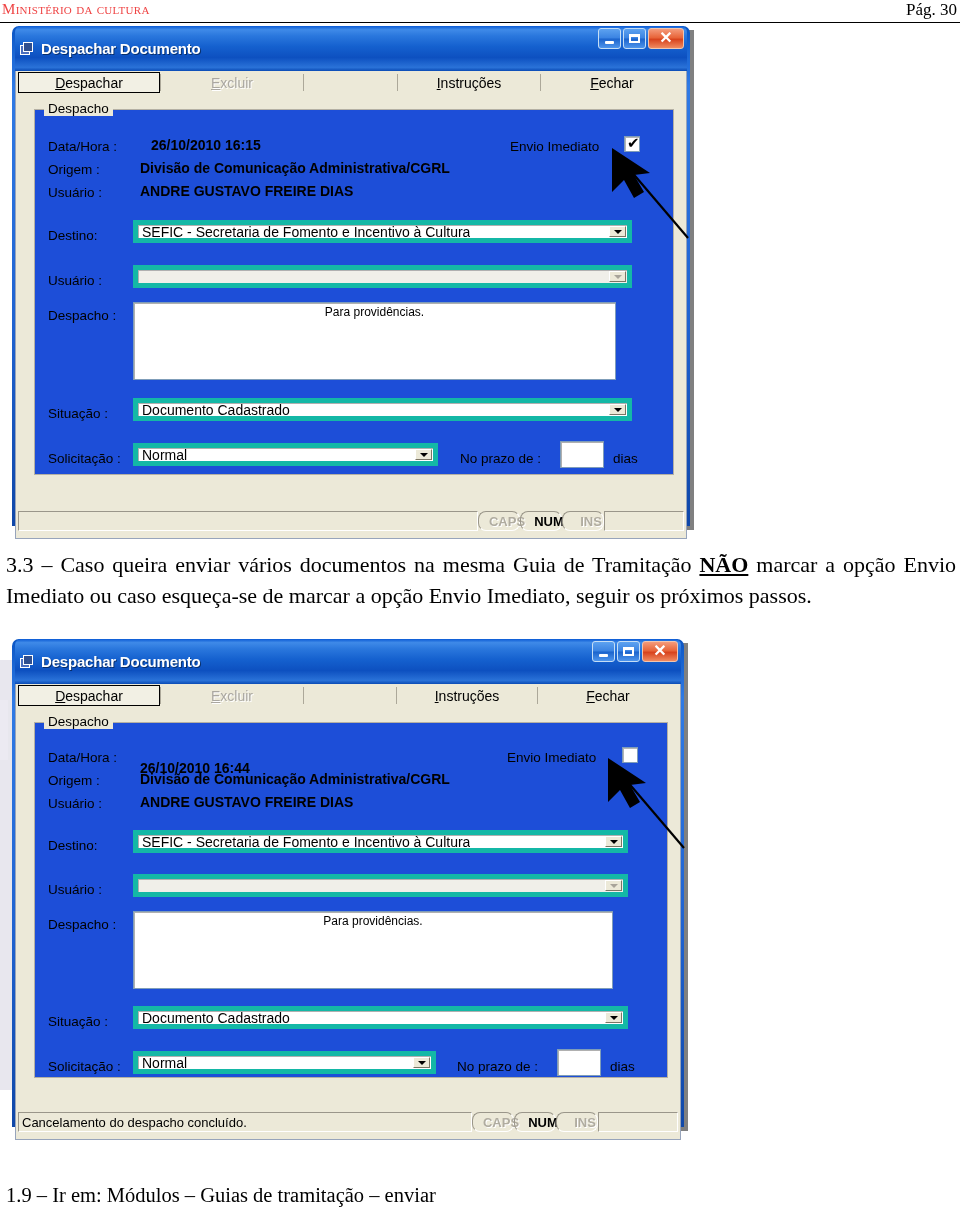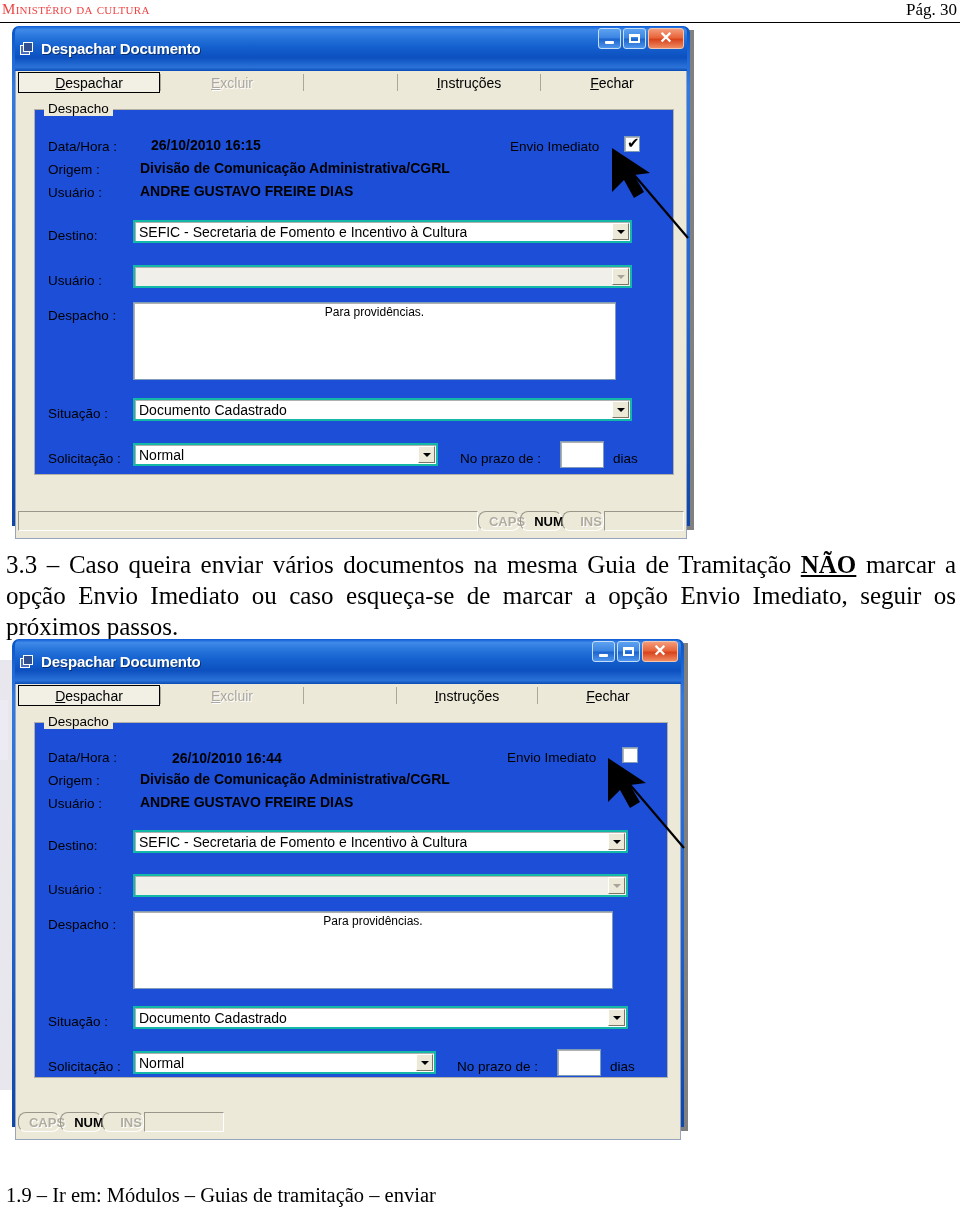--- a/index.html
+++ b/index.html
@@ -39,21 +39,21 @@
     font-family: "Liberation Serif", serif;
     font-size: 17px;
     color: #000;
     white-space: nowrap;
   }
 
   
   .para {
     position: absolute;
     font-family: "Liberation Serif", serif;
-    font-size: 25px;
+    font-size: 22px;
     line-height: 31px;
     color: #000;
     text-align: justify;
   }
   .para .strong-u { font-weight: bold; text-decoration: underline; }
 
   .para-33 { left: 6px; top: 549px; width: 950px; }
   .para-34 { left: 6px; top: 1180px; width: 940px; font-size: 20.5px; }
   .xp-outer {
     position: absolute;
@@ -228,21 +228,21 @@
     font-size: 14px;
     font-weight: bold;
     color: #000;
     white-space: nowrap;
   }
 
   
   .combo {
     position: absolute;
     background: #ffffff;
-    border: 2px solid #14b8a6;
+    border: 5px solid #14b8a6;
     box-sizing: border-box;
     display: flex;
     align-items: center;
     box-shadow: inset 1px 1px 0 #b0b0b0;
   }
   .combo .cb-text {
     font-family: "Liberation Sans", sans-serif;
     font-size: 14px;
     color: #000;
     padding-left: 4px;
@@ -540,21 +540,21 @@
       <div class="tbtn" style="width:140px;">
         <span class="acc">F</span>
           <span>echar</span>
       </div>
     </div>
 
     <div class="groupbox" style="left:18px; top:38px; width:634px; height:356px;">
       <div class="gb-legend">Despacho</div>
 
       <div class="fld-label" style="left:13px; top:27px;">Data/Hora :</div>
-      <div class="fld-value" style="left:105px; top:27px;margin-left:32px;">26/10/2010 16:44</div>
+      <div class="fld-value" style="left:105px; top:37px;">26/10/2010 16:44</div>
 
       <div class="fld-label" style="left:13px; top:50px;">Origem :</div>
       <div class="fld-value" style="left:105px; top:48px;">Divisão de Comunicação Administrativa/CGRL</div>
 
       <div class="fld-label" style="left:13px; top:73px;">Usuário :</div>
       <div class="fld-value" style="left:105px; top:71px;">ANDRE GUSTAVO FREIRE DIAS</div>
 
       <div class="fld-label" style="left:472px; top:27px;">Envio Imediato</div>
       <div class="chk" style="left:587px; top:24px;"></div>
 
@@ -593,20 +593,21 @@
         <div class="cb-arrow">
           <div class="arrow-glyph"></div>
         </div>
       </div>
       <div class="fld-label" style="left:422px; top:336px;">No prazo de :</div>
       <div class="editbox" style="left:522px; top:326px; width:44px; height:27px;"></div>
       <div class="fld-label" style="left:575px; top:336px;">dias</div>
     </div>
 
     <div class="statusbar" style="top:428px;">
+      <div class="sb-panel grow">Cancelamento do despacho concluído.</div>
       <div class="sb-panel ind off">CAPS</div>
       <div class="sb-panel ind">NUM</div>
       <div class="sb-panel ind off">INS</div>
       <div class="sb-panel tail"></div>
     </div>
 
   </div>
 </div>
 
 <svg class="ptr" style="left:596px; top:750px;" width="95" height="105" viewBox="0 0 95 105">

